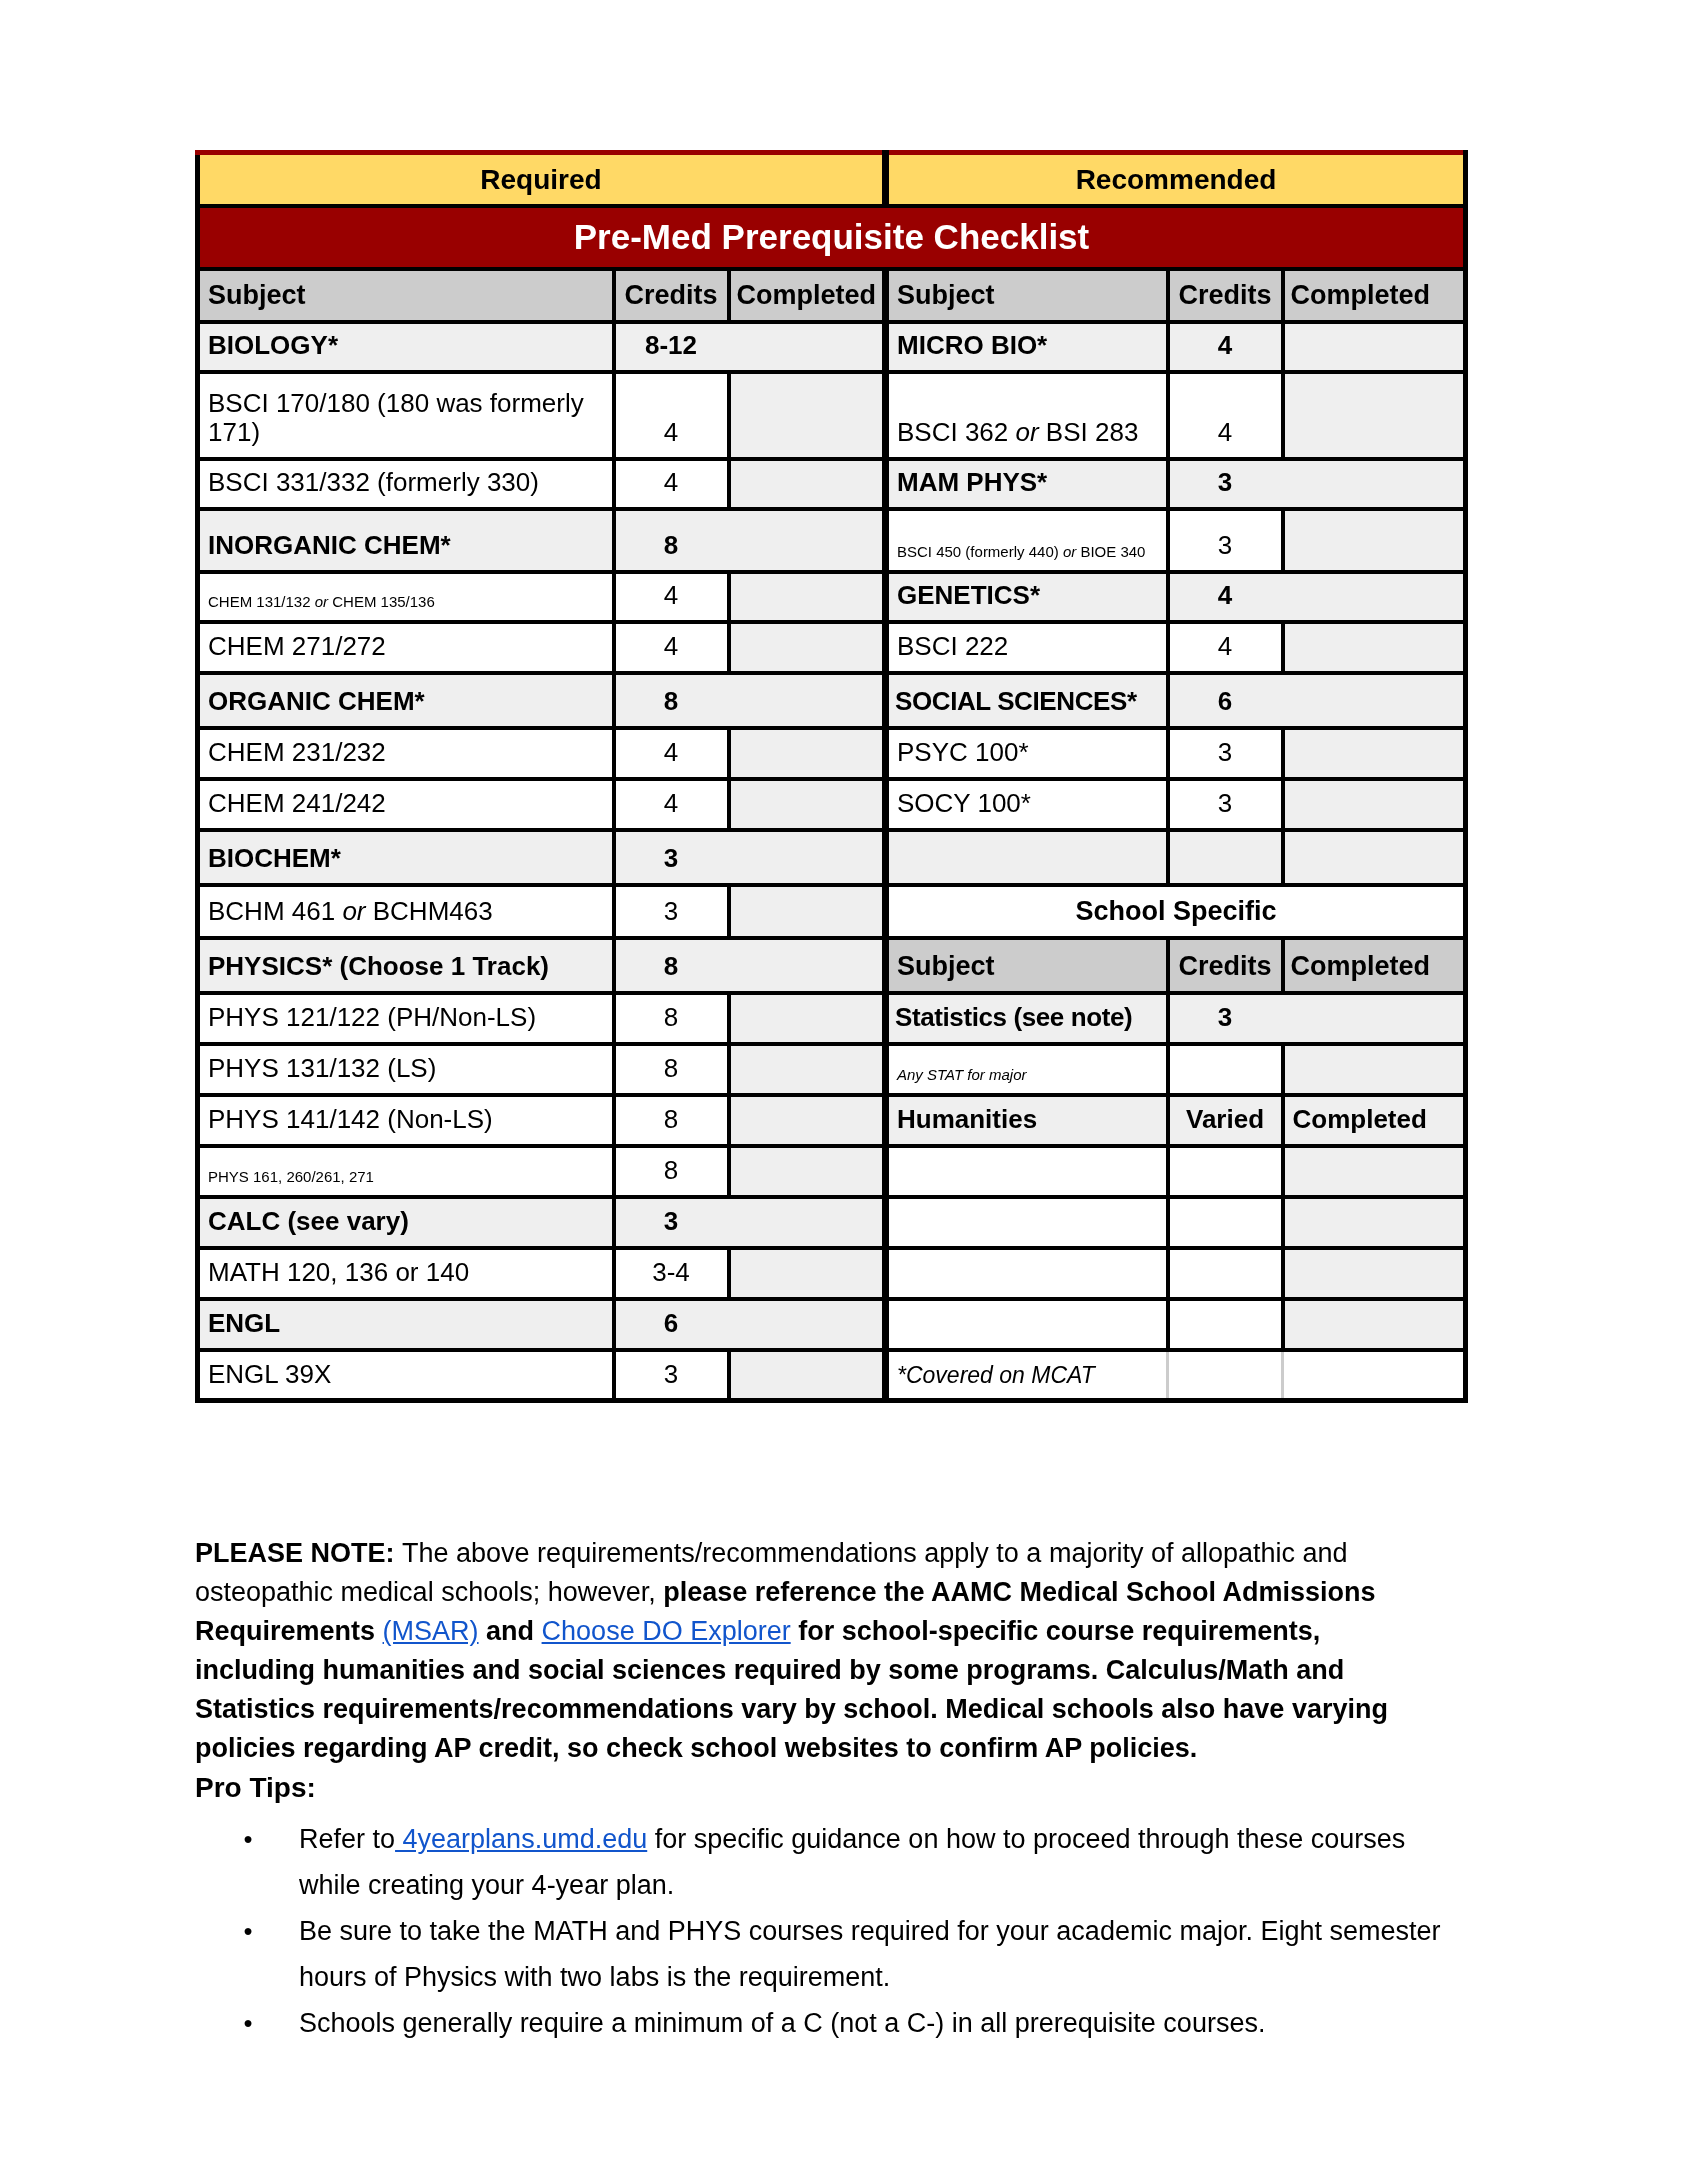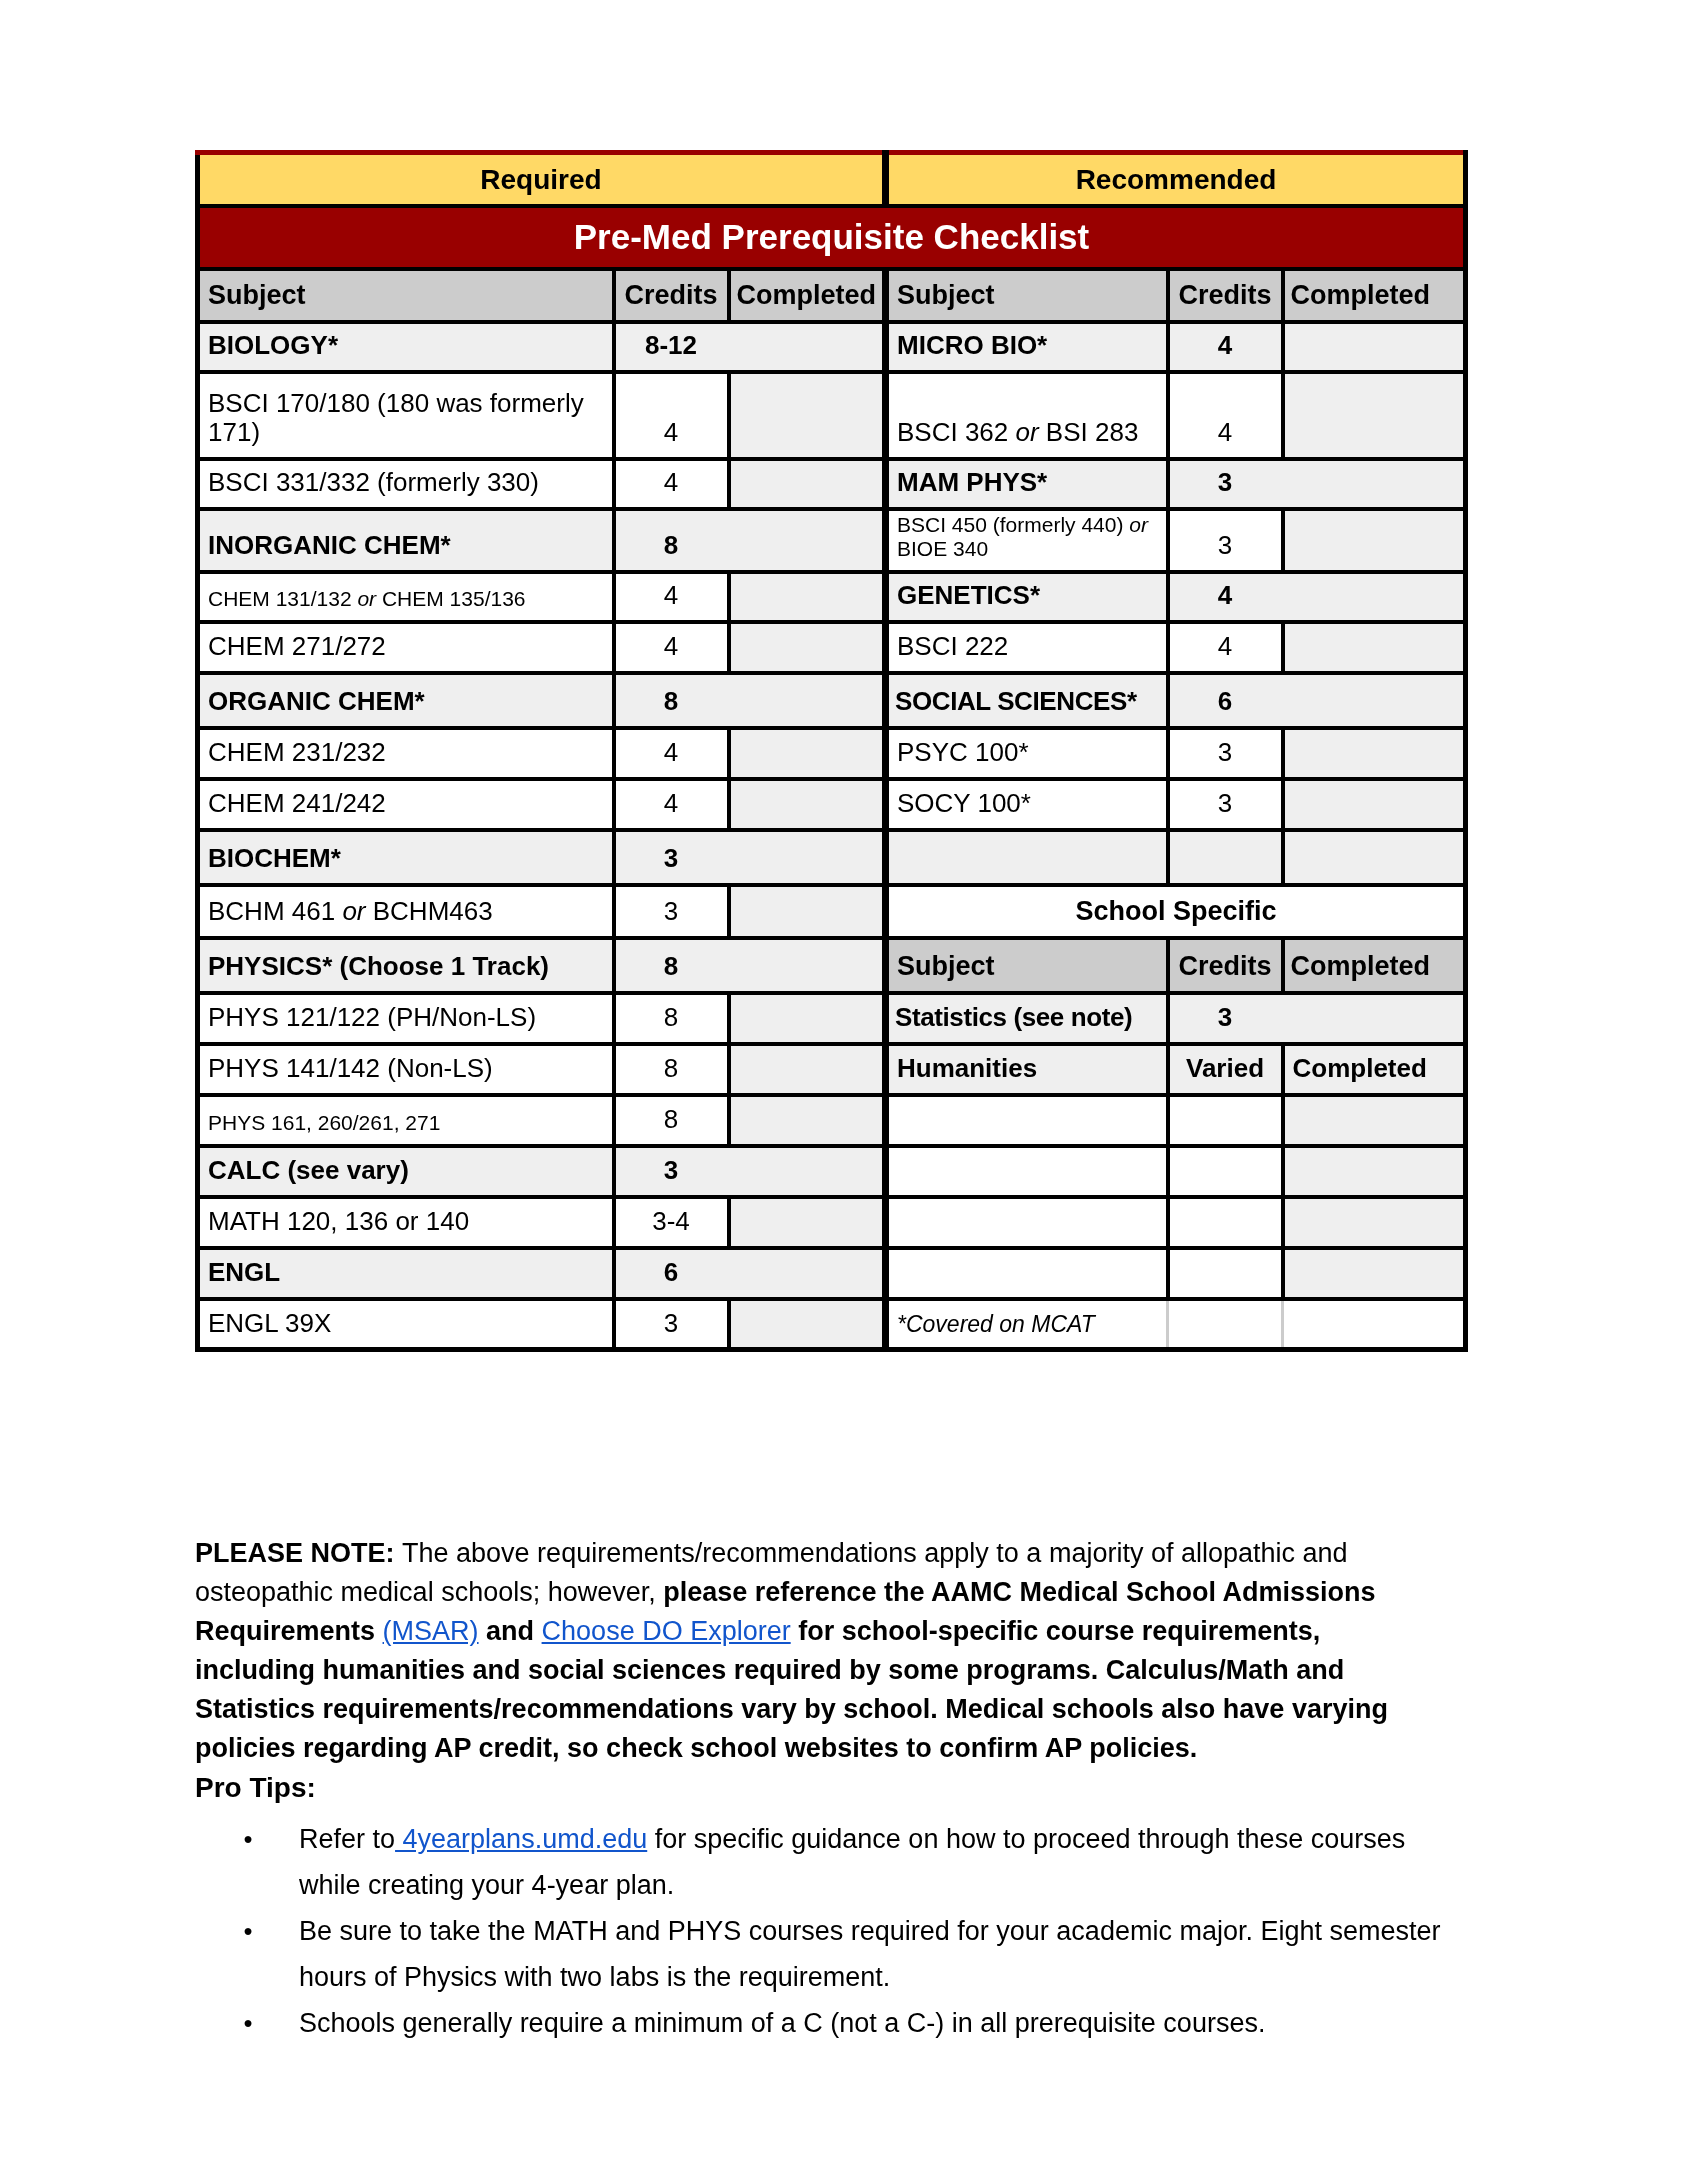--- a/index.html
+++ b/index.html
@@ -21,21 +21,21 @@
   td.yellow{background:var(--yellow);font-weight:bold;font-size:28px;text-align:center;vertical-align:middle;padding:0;}
   td.hdrcell{background:var(--hdrgray);font-weight:bold;font-size:27px;}
   td.hdr-credits{text-align:center;padding:0 2px 9px 2px;}
   td.hdr-completed{padding-left:6px;}
   td.cat-s{background:var(--rowgray);font-weight:bold;}
   td.catbg{background:var(--rowgray);}
   td.merged{background:var(--rowgray);font-weight:bold;padding:0 0 9px 0;text-align:left;}
   .nb{display:inline-block;width:111px;text-align:center;}
   td.c{text-align:center;padding:0 2px 9px 2px;}
   td.comp{background:var(--rowgray);}
-  td.sm{font-size:21px;}
+  td.sm{font-size:15px;}
   td.it{font-style:italic;}
   td.mcat{font-size:23px;border-color:#CCCCCC;border-width:3px;background:#fff;}
   td.school{background:#fff;font-weight:bold;text-align:center;font-size:27px;}
   td.bold-cell{font-weight:bold;}
   td.tight{padding-left:6px;padding-right:0;letter-spacing:-0.4px;}
   .dvr{border-right-width:7px;}
   i{font-style:italic;}
 
   
   .note{position:absolute;left:195px;top:1507px;width:1240px;font-size:27px;line-height:39px;}
@@ -177,20 +177,28 @@
   </tr>
 
   <tr style="height:51px">
     <td>PHYS 121/122 (PH/Non-LS)</td>
     <td class="c">8</td>
     <td class="comp dvr"></td>
     <td class="cat-s tight">Statistics (see note)</td>
     <td colspan="2" class="merged"><span class="nb">3</span></td>
   </tr>
 
+  <tr style="height:51px">
+    <td>PHYS 131/132 (LS)</td>
+    <td class="c">8</td>
+    <td class="comp dvr"></td>
+    <td class="sm it">Any STAT for major</td>
+    <td class="c"></td>
+    <td class="comp"></td>
+  </tr>
 
   <tr style="height:51px">
     <td>PHYS 141/142 (Non-LS)</td>
     <td class="c">8</td>
     <td class="comp dvr"></td>
     <td class="cat-s">Humanities</td>
     <td class="c catbg bold-cell">Varied</td>
     <td class="comp bold-cell">Completed</td>
   </tr>
 

